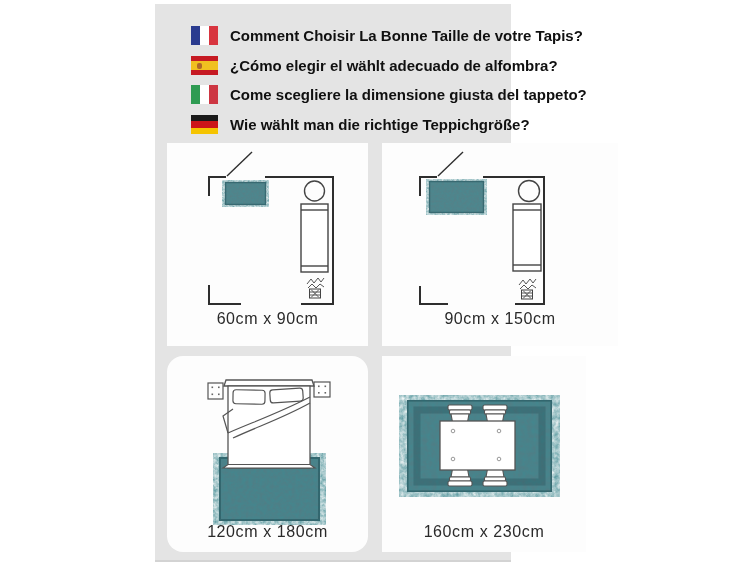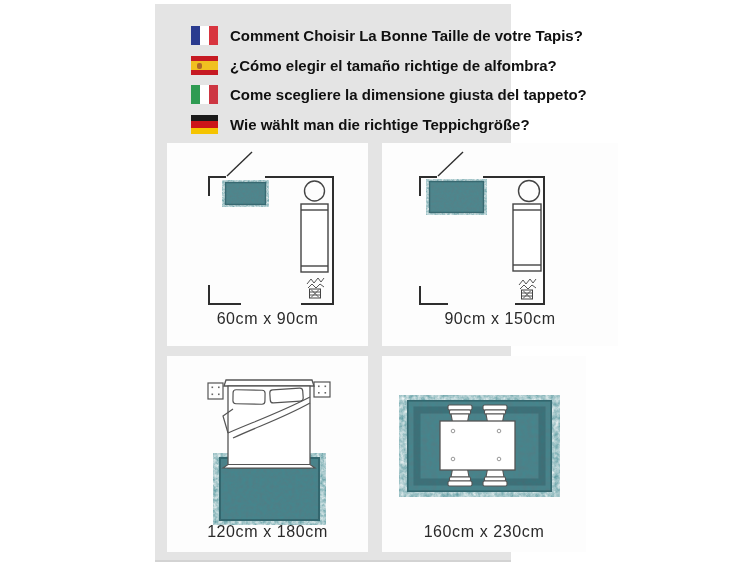--- a/index.html
+++ b/index.html
@@ -27,21 +27,21 @@
   .flag-it{background:linear-gradient(90deg,#2e9b52 0 33.4%,#ffffff 33.4% 66.6%,#cd3642 66.6% 100%);}
   .flag-de{background:linear-gradient(180deg,#1a1a1a 0 33.4%,#cc1519 33.4% 66.6%,#f5c400 66.6% 100%);}
   .htext{
     margin-left:12px;font-size:15px;font-weight:bold;color:#101010;
     white-space:nowrap;letter-spacing:0px;line-height:19px;
   }
   
   .panel{position:absolute;background:#fdfdfd;}
   .panel-1{left:12px;top:139px;width:201px;height:203px;}
   .panel-2{left:227px;top:139px;width:204px;height:203px;padding-left:32px;}
-  .panel-3{left:12px;top:352px;width:201px;height:196px;}
+  .panel-3{left:12px;top:352px;width:201px;height:196px;border-radius:16px;}
   .panel-4{left:227px;top:352px;width:204px;height:196px;}
   .panel svg{position:absolute;left:0;top:0;}
   .size-label{
     position:absolute;left:0;right:0;text-align:center;
     font-size:16px;color:#2a2a2a;letter-spacing:0.6px;line-height:16px;
   }
   .panel-1 .size-label,.panel-2 .size-label{bottom:19px;}
   .panel-3 .size-label,.panel-4 .size-label{bottom:12px;}
 </style>
 </head>
@@ -50,21 +50,21 @@
 <div class="stage">
   <div class="infographic">
 
     <div class="header">
       <div class="hrow">
         <span class="flag flag-fr"></span>
         <span class="htext">Comment Choisir La Bonne Taille de votre Tapis?</span>
       </div>
       <div class="hrow">
         <span class="flag flag-es"></span>
-        <span class="htext">¿Cómo elegir el tamaño richtige de alfombra?</span>
+        <span class="htext">¿Cómo elegir el wählt adecuado de alfombra?</span>
       </div>
       <div class="hrow">
         <span class="flag flag-it"></span>
         <span class="htext">Come scegliere la dimensione giusta del tappeto?</span>
       </div>
       <div class="hrow">
         <span class="flag flag-de"></span>
         <span class="htext">Wie wählt man die richtige Teppichgröße?</span>
       </div>
     </div>

